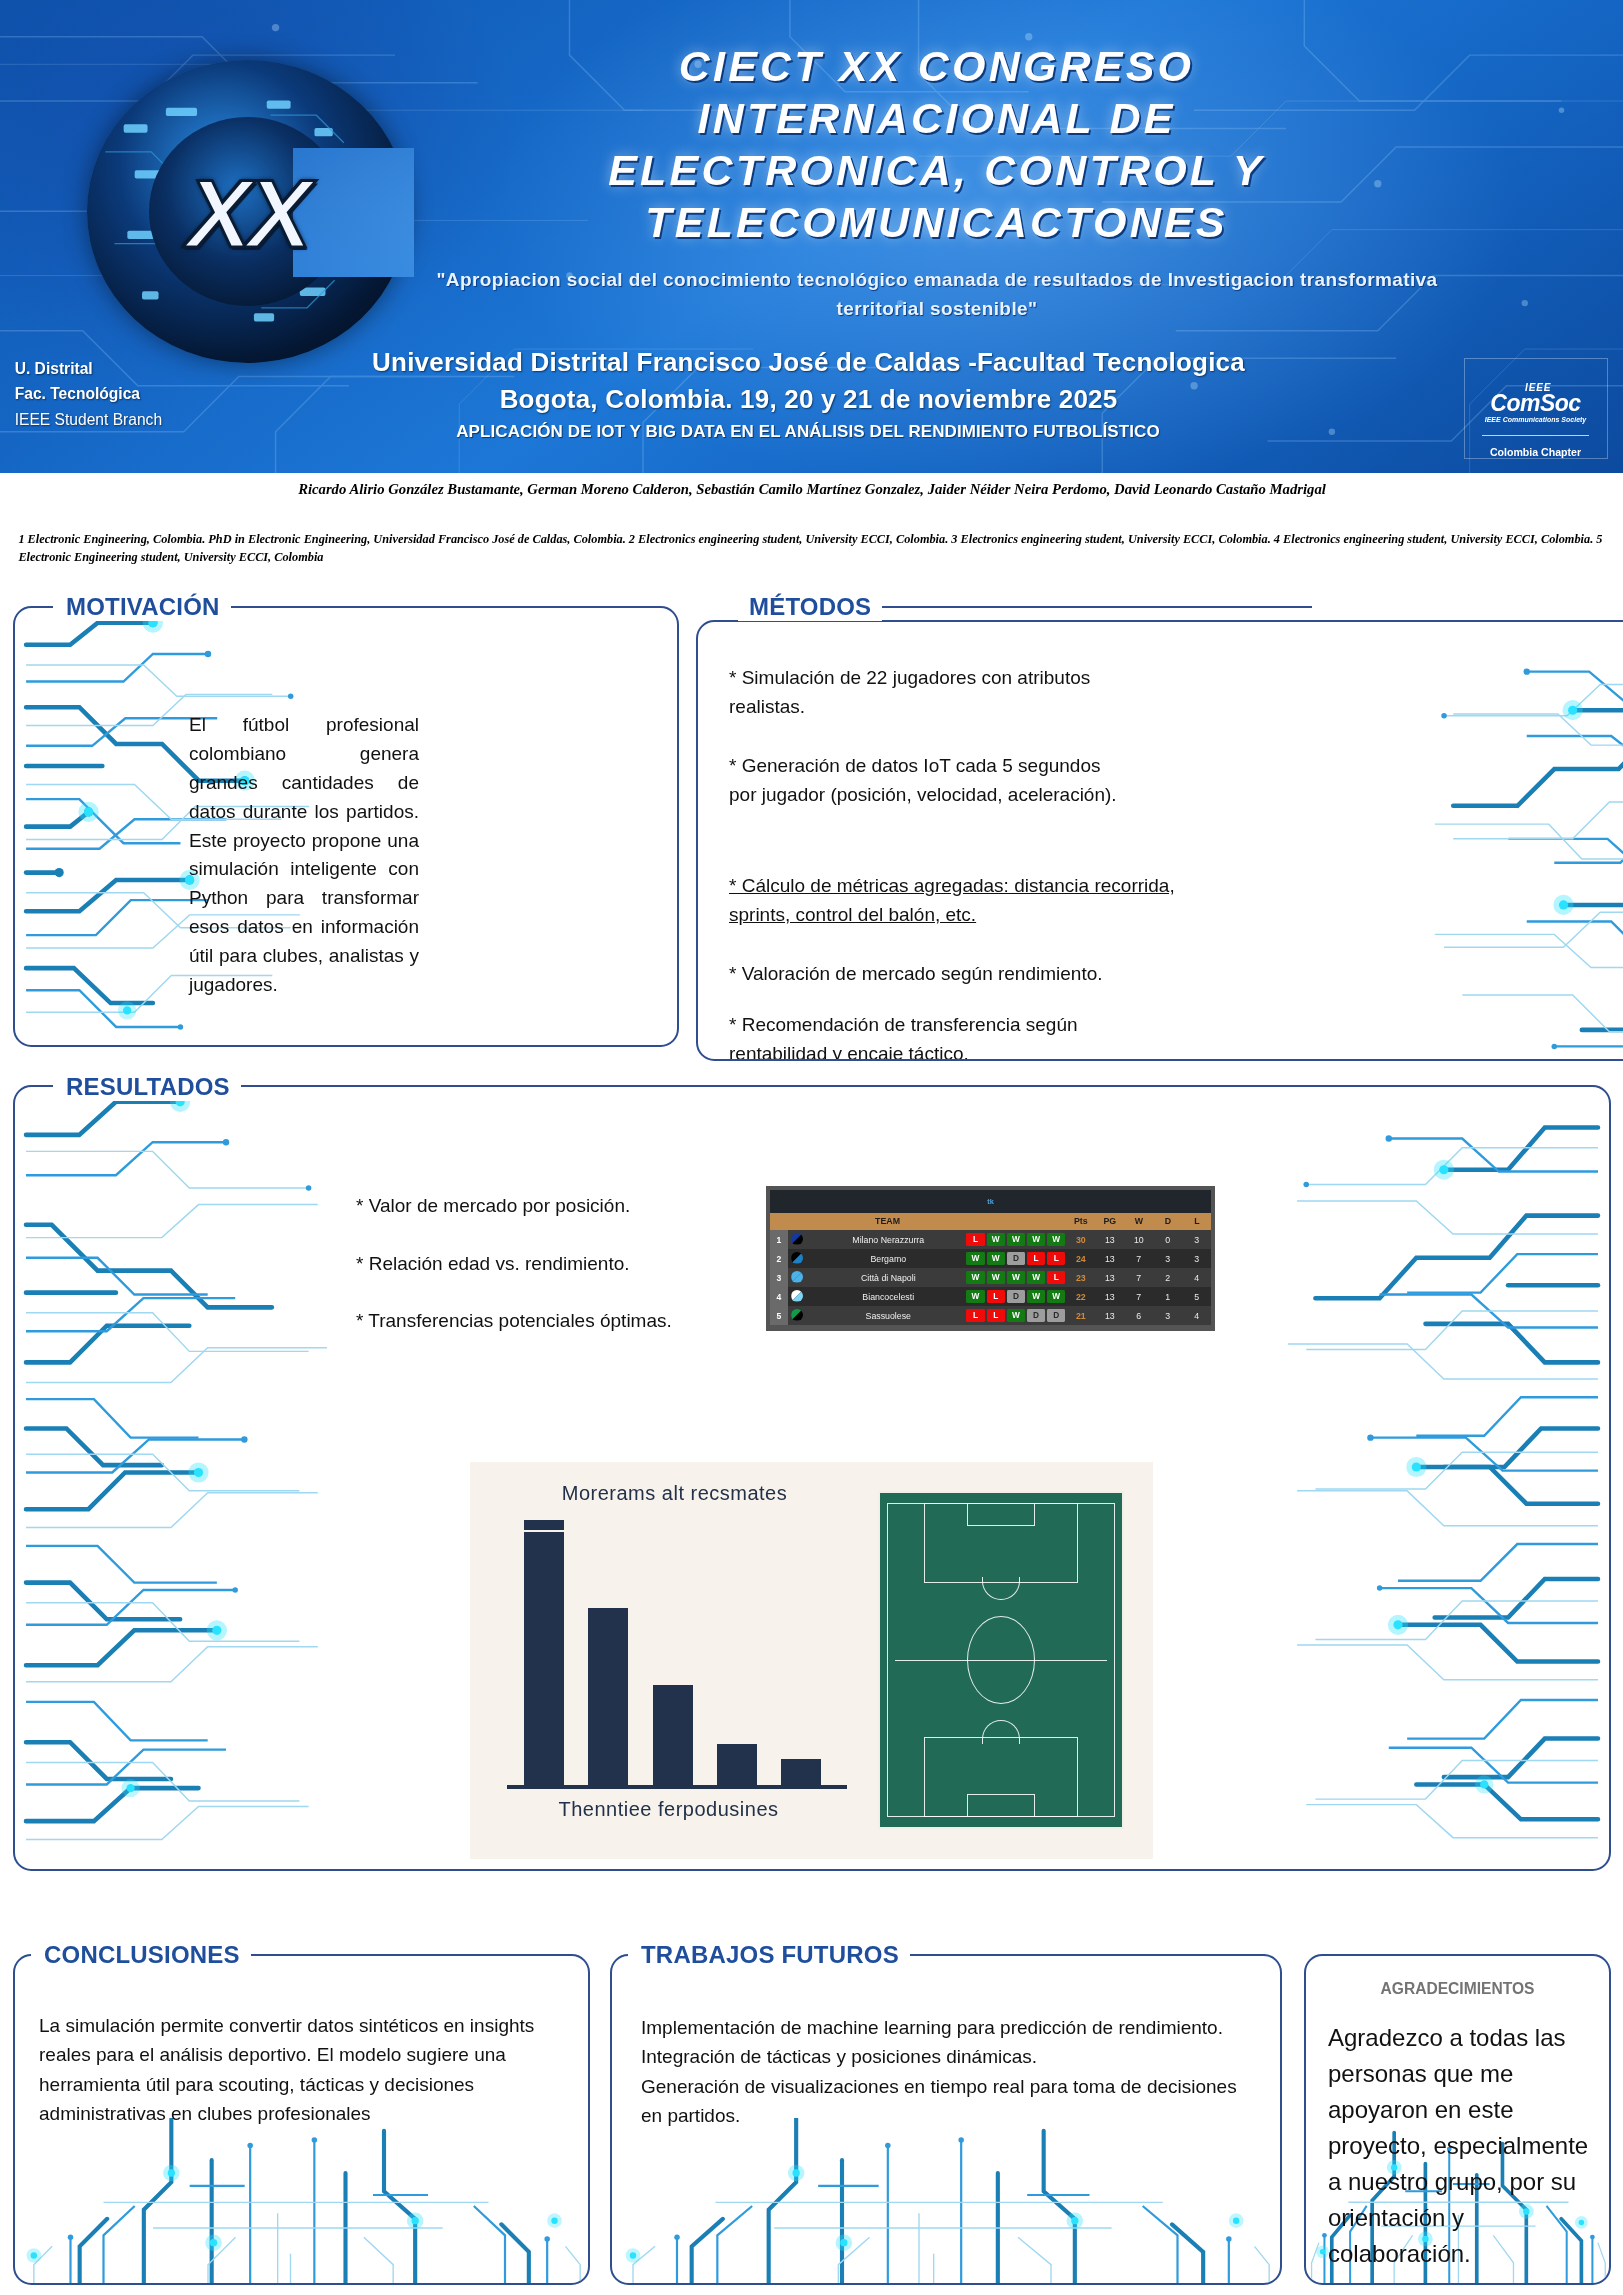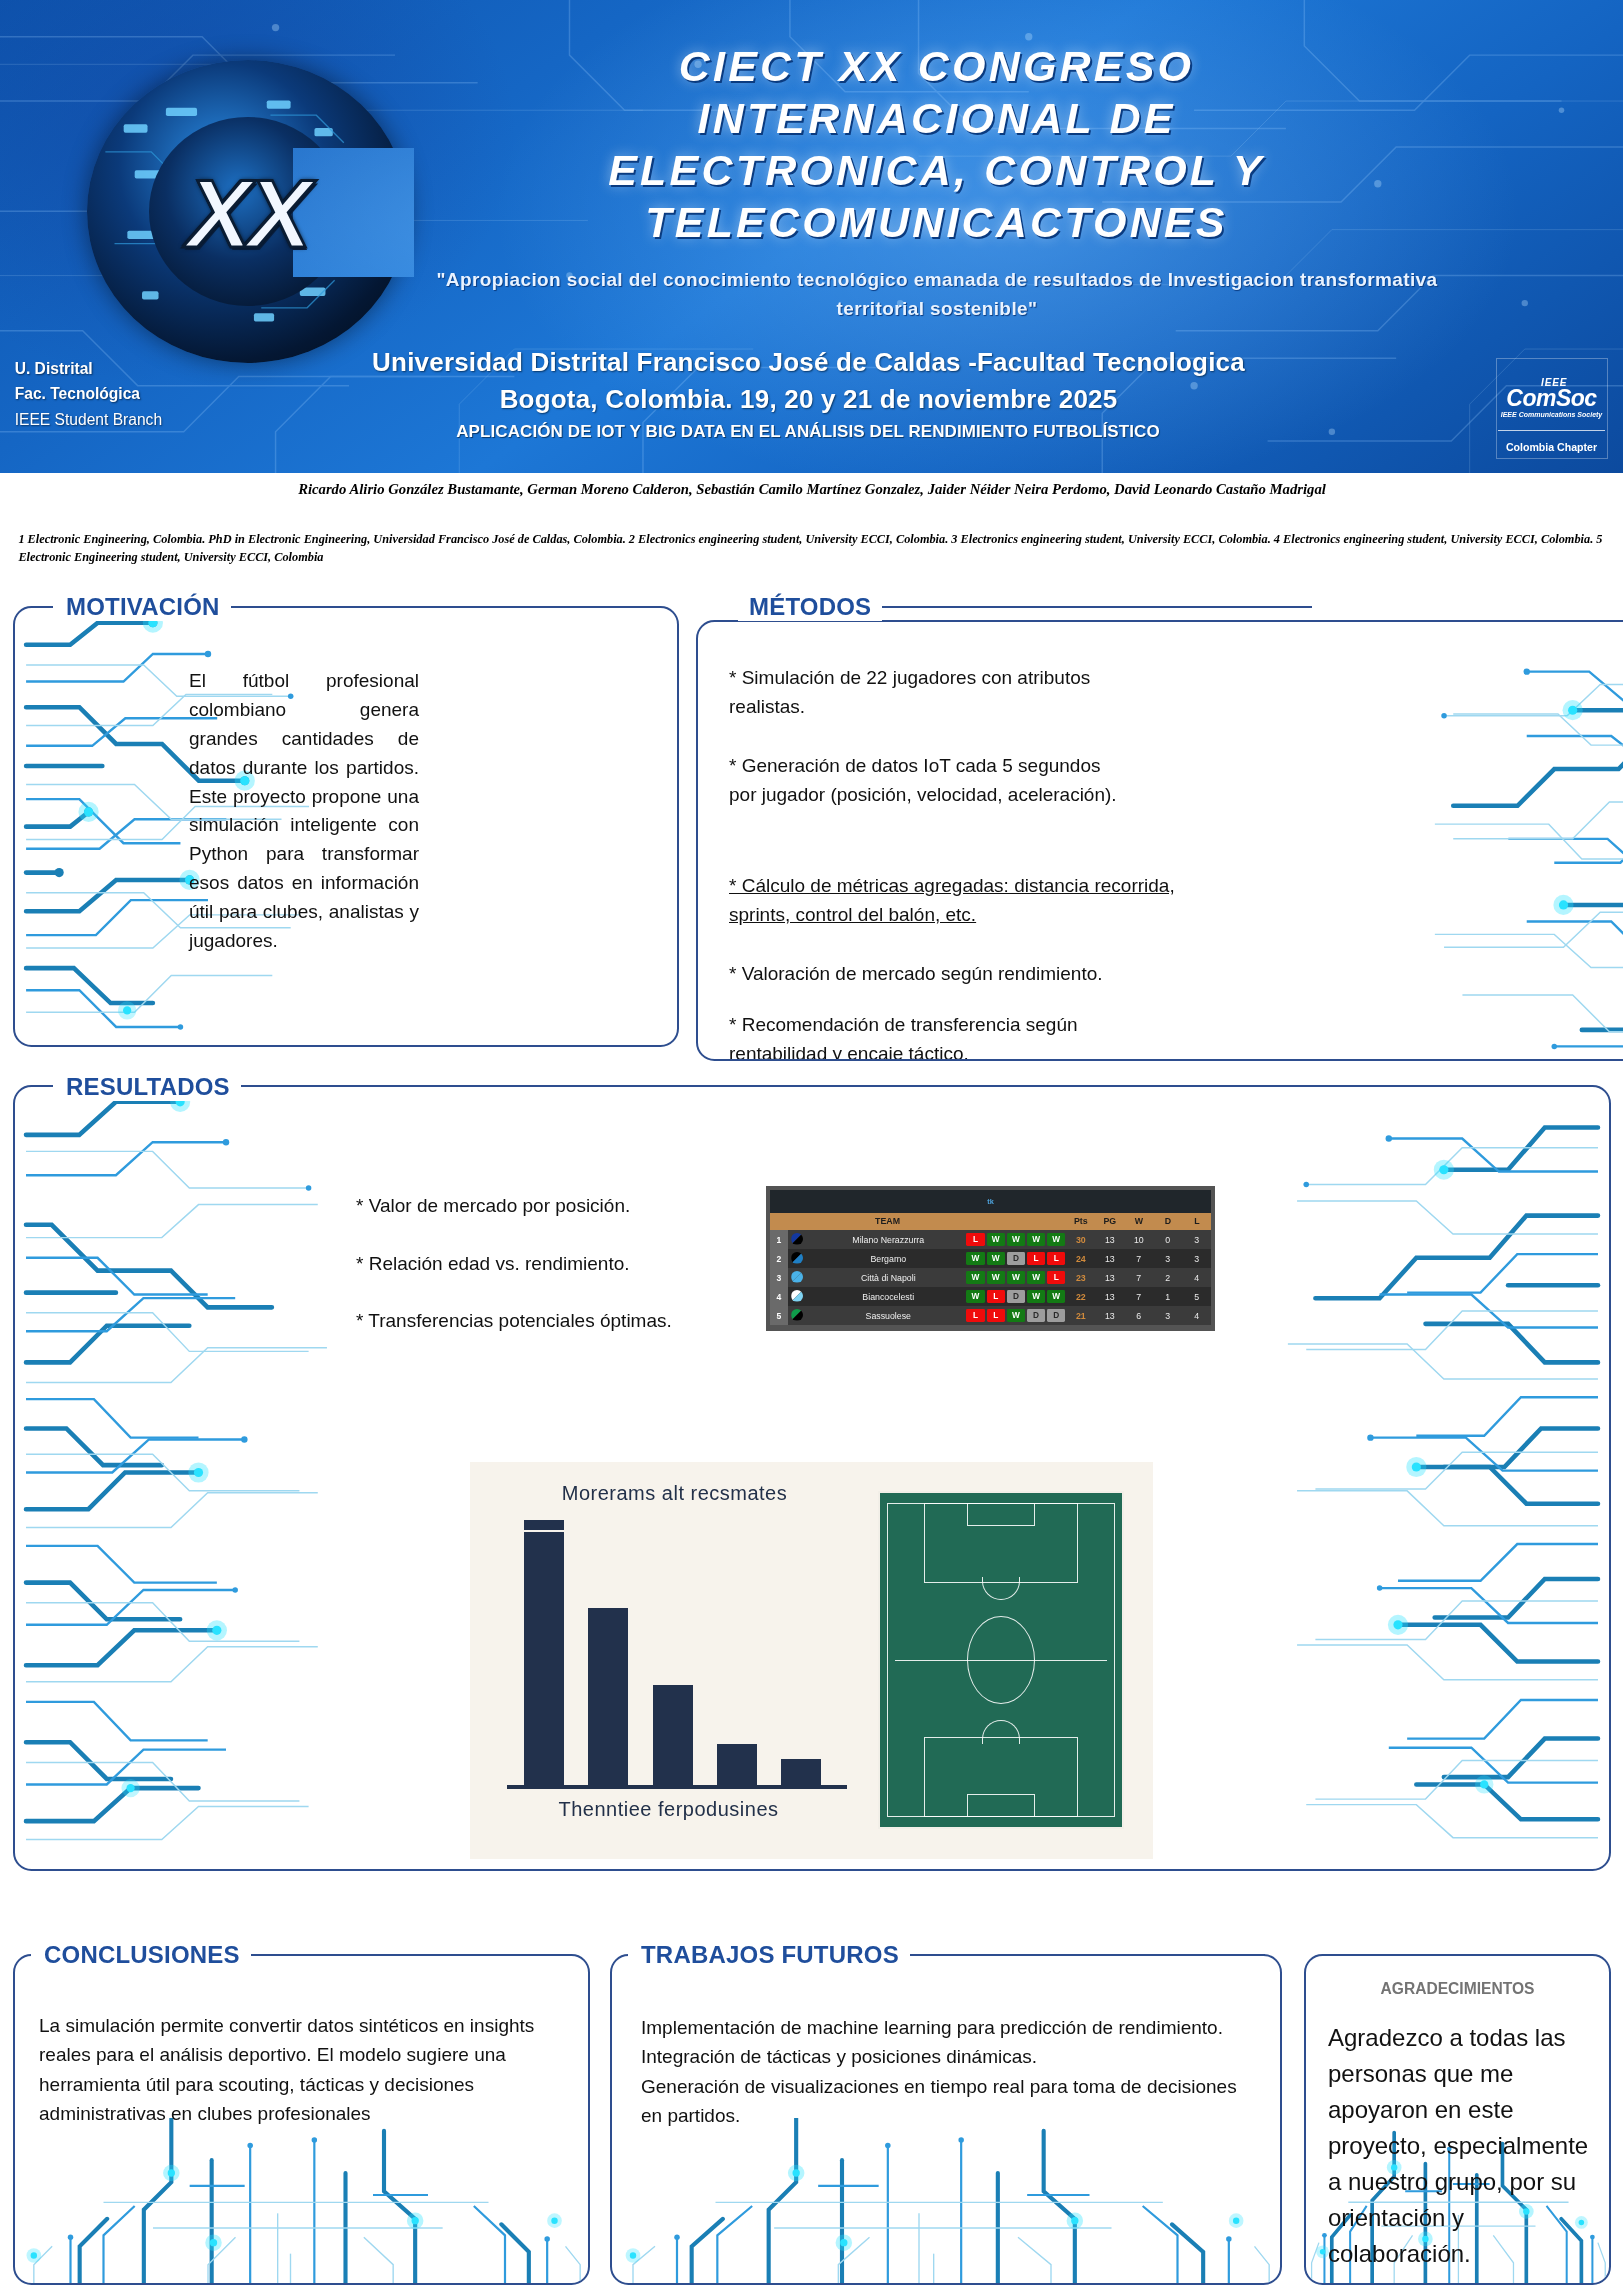--- a/index.html
+++ b/index.html
@@ -81,24 +81,24 @@
     text-shadow:0.9px 0.9px 0.9px #093768;
   }
   .org-block {
     position:absolute; left:14.7px; top:356px; width:230px;
     color:#ffffff; font-size:15.6px; line-height:1.62;
     text-shadow:0.9px 0.9px 1.8px #08305f;
   }
   .org-block .b { font-weight:bold; }
 
   .comsoc {
-    position:absolute; right:16.5px; top:358px; width:112px; height:101px;
+    position:absolute; right:16.5px; top:358px; width:144px; height:101px;
     border:0.9px solid rgba(255,255,255,.30);
-    display:flex; flex-direction:column; align-items:center; justify-content:flex-start;
-    padding-top:19px;
+    display:flex; flex-direction:column; align-items:center; justify-content:flex-end;
+    padding-top:13px;
   }
   .comsoc .l1 {
     font-size:10px; font-weight:bold; font-style:italic; color:#fff;
     letter-spacing:0.9px; line-height:1; margin-bottom:-0.9px; align-self:center;
     margin-left:5.5px;
   }
   .comsoc .l2 {
     font-size:23px; font-weight:bold; font-style:italic; color:#fff;
     line-height:1; letter-spacing:-0.5px;
   }
@@ -134,21 +134,21 @@
   }
   .title-rule {
     position:absolute; z-index:5; height:2.3px; background:#2e4e8f;
   }
   .title-mask { position:absolute; z-index:4; background:#ffffff; }
 
   .body-text {
     position:absolute; z-index:3;
     font-size:19px; line-height:1.52; color:#111;
   }
-  .body-text.just { text-align:justify; }
+  .body-text.just { text-align:justify;margin-top:44px; }
 
   
   #p-motivacion { left:13px;  top:606px;  width:666px;  height:441px; }
   #p-metodos    { left:696px; top:620px;  width:1044px;  height:441px; }
   #p-resultados { left:13px;  top:1085px; width:1598px; height:786px; }
   #p-conclusiones { left:13px; top:1954px; width:577px; height:331px; }
   #p-trabajos     { left:610px; top:1954px; width:672px; height:331px; }
   #p-agradec      { left:1304px; top:1954px; width:307px; height:331px; }
 
   

